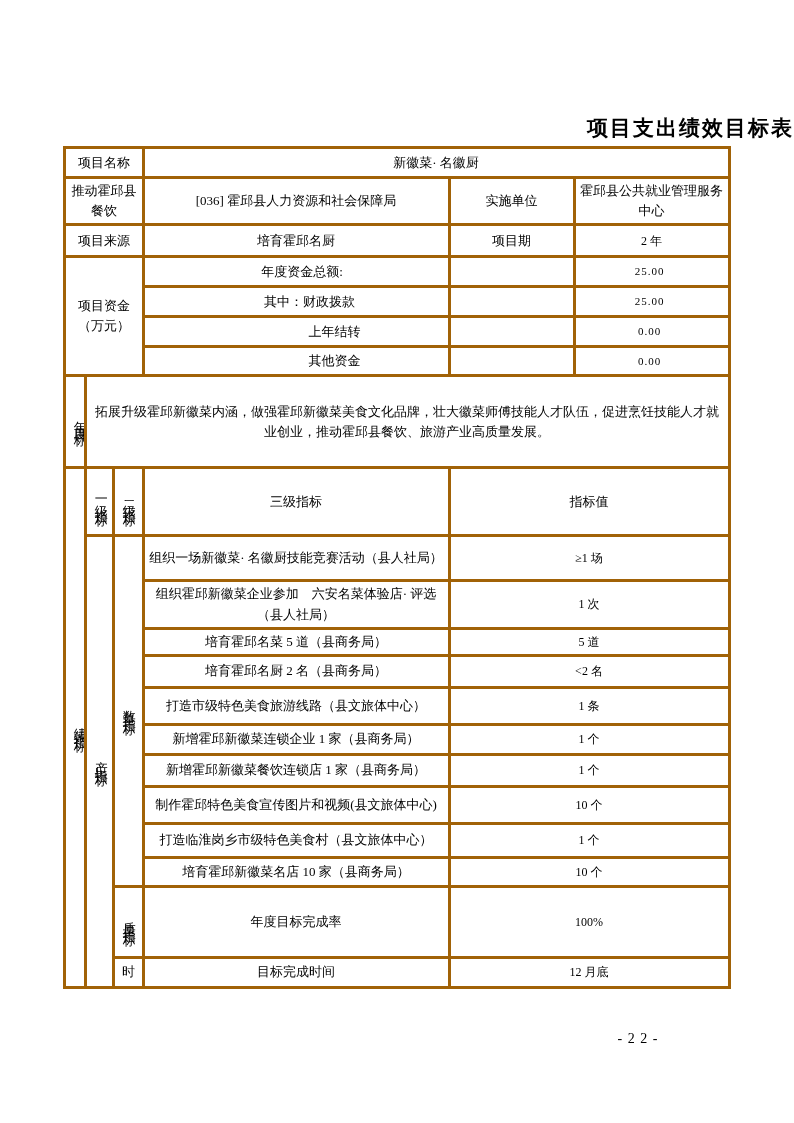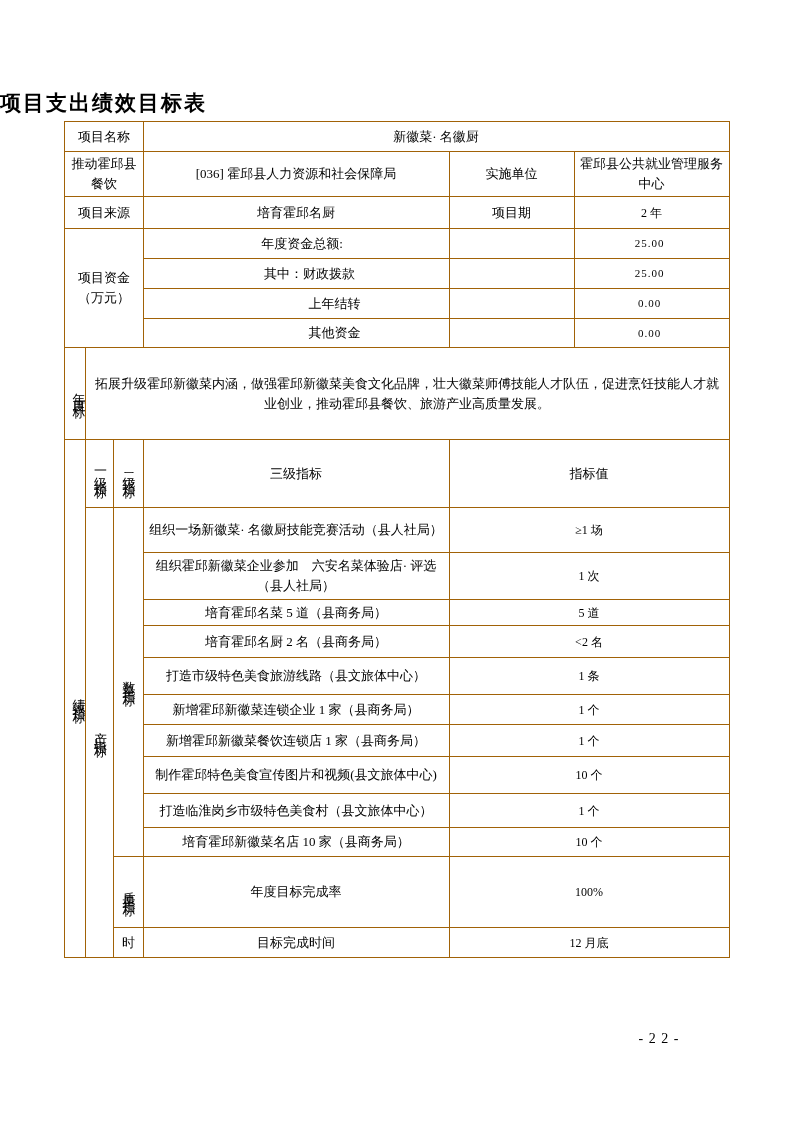--- a/index.html
+++ b/index.html
@@ -7,41 +7,41 @@
     position: relative;
     width: 794px;
     height: 1123px;
     margin: 0 auto;
     background: #ffffff;
     color: #000;
     font-family: "Liberation Serif", "DejaVu Serif", serif;
     overflow: hidden;
   }
   .doc-title {
-    padding-top: 91px;
-    text-align: left;
+    padding-top: 116px;
+    text-align: right;
     font-size: 21px;
     font-weight: bold;
     letter-spacing: 2px;
     line-height: 1.2;
   }
   .doc-subtitle {
     margin-top: 4px;
     text-align: center;
     font-size: 13px;
     white-space: pre;
   }
   table.perf {
     border-collapse: collapse;
     table-layout: fixed;
     width: 664px;
     margin: 5px auto 0 auto;
   }
   table.perf td {
-    border: 1px solid #a16207;
+    border: 3px solid #a16207;
     font-size: 13px;
     text-align: center;
     vertical-align: middle;
     padding: 2px 3px;
     line-height: 1.55;
     overflow: hidden;
   }
   .vtext {
     display: inline-block;
     writing-mode: vertical-rl;
@@ -62,21 +62,21 @@
     text-align: left;
     padding-right: 7px !important;
     font-size: 11px !important;
     letter-spacing: 1px;
     font-family: Liberation Serif, serif;
   }
   .val { font-size: 12px !important; }
   .page-number {
     position: absolute;
     top: 1031px;
-    left: 618px;
+    left: 597px;
     width: 82px;
     text-align: center;
     font-size: 14px;
     letter-spacing: 1px;
     white-space: pre;
   }
 </style>
 </head>
 <body>
 

